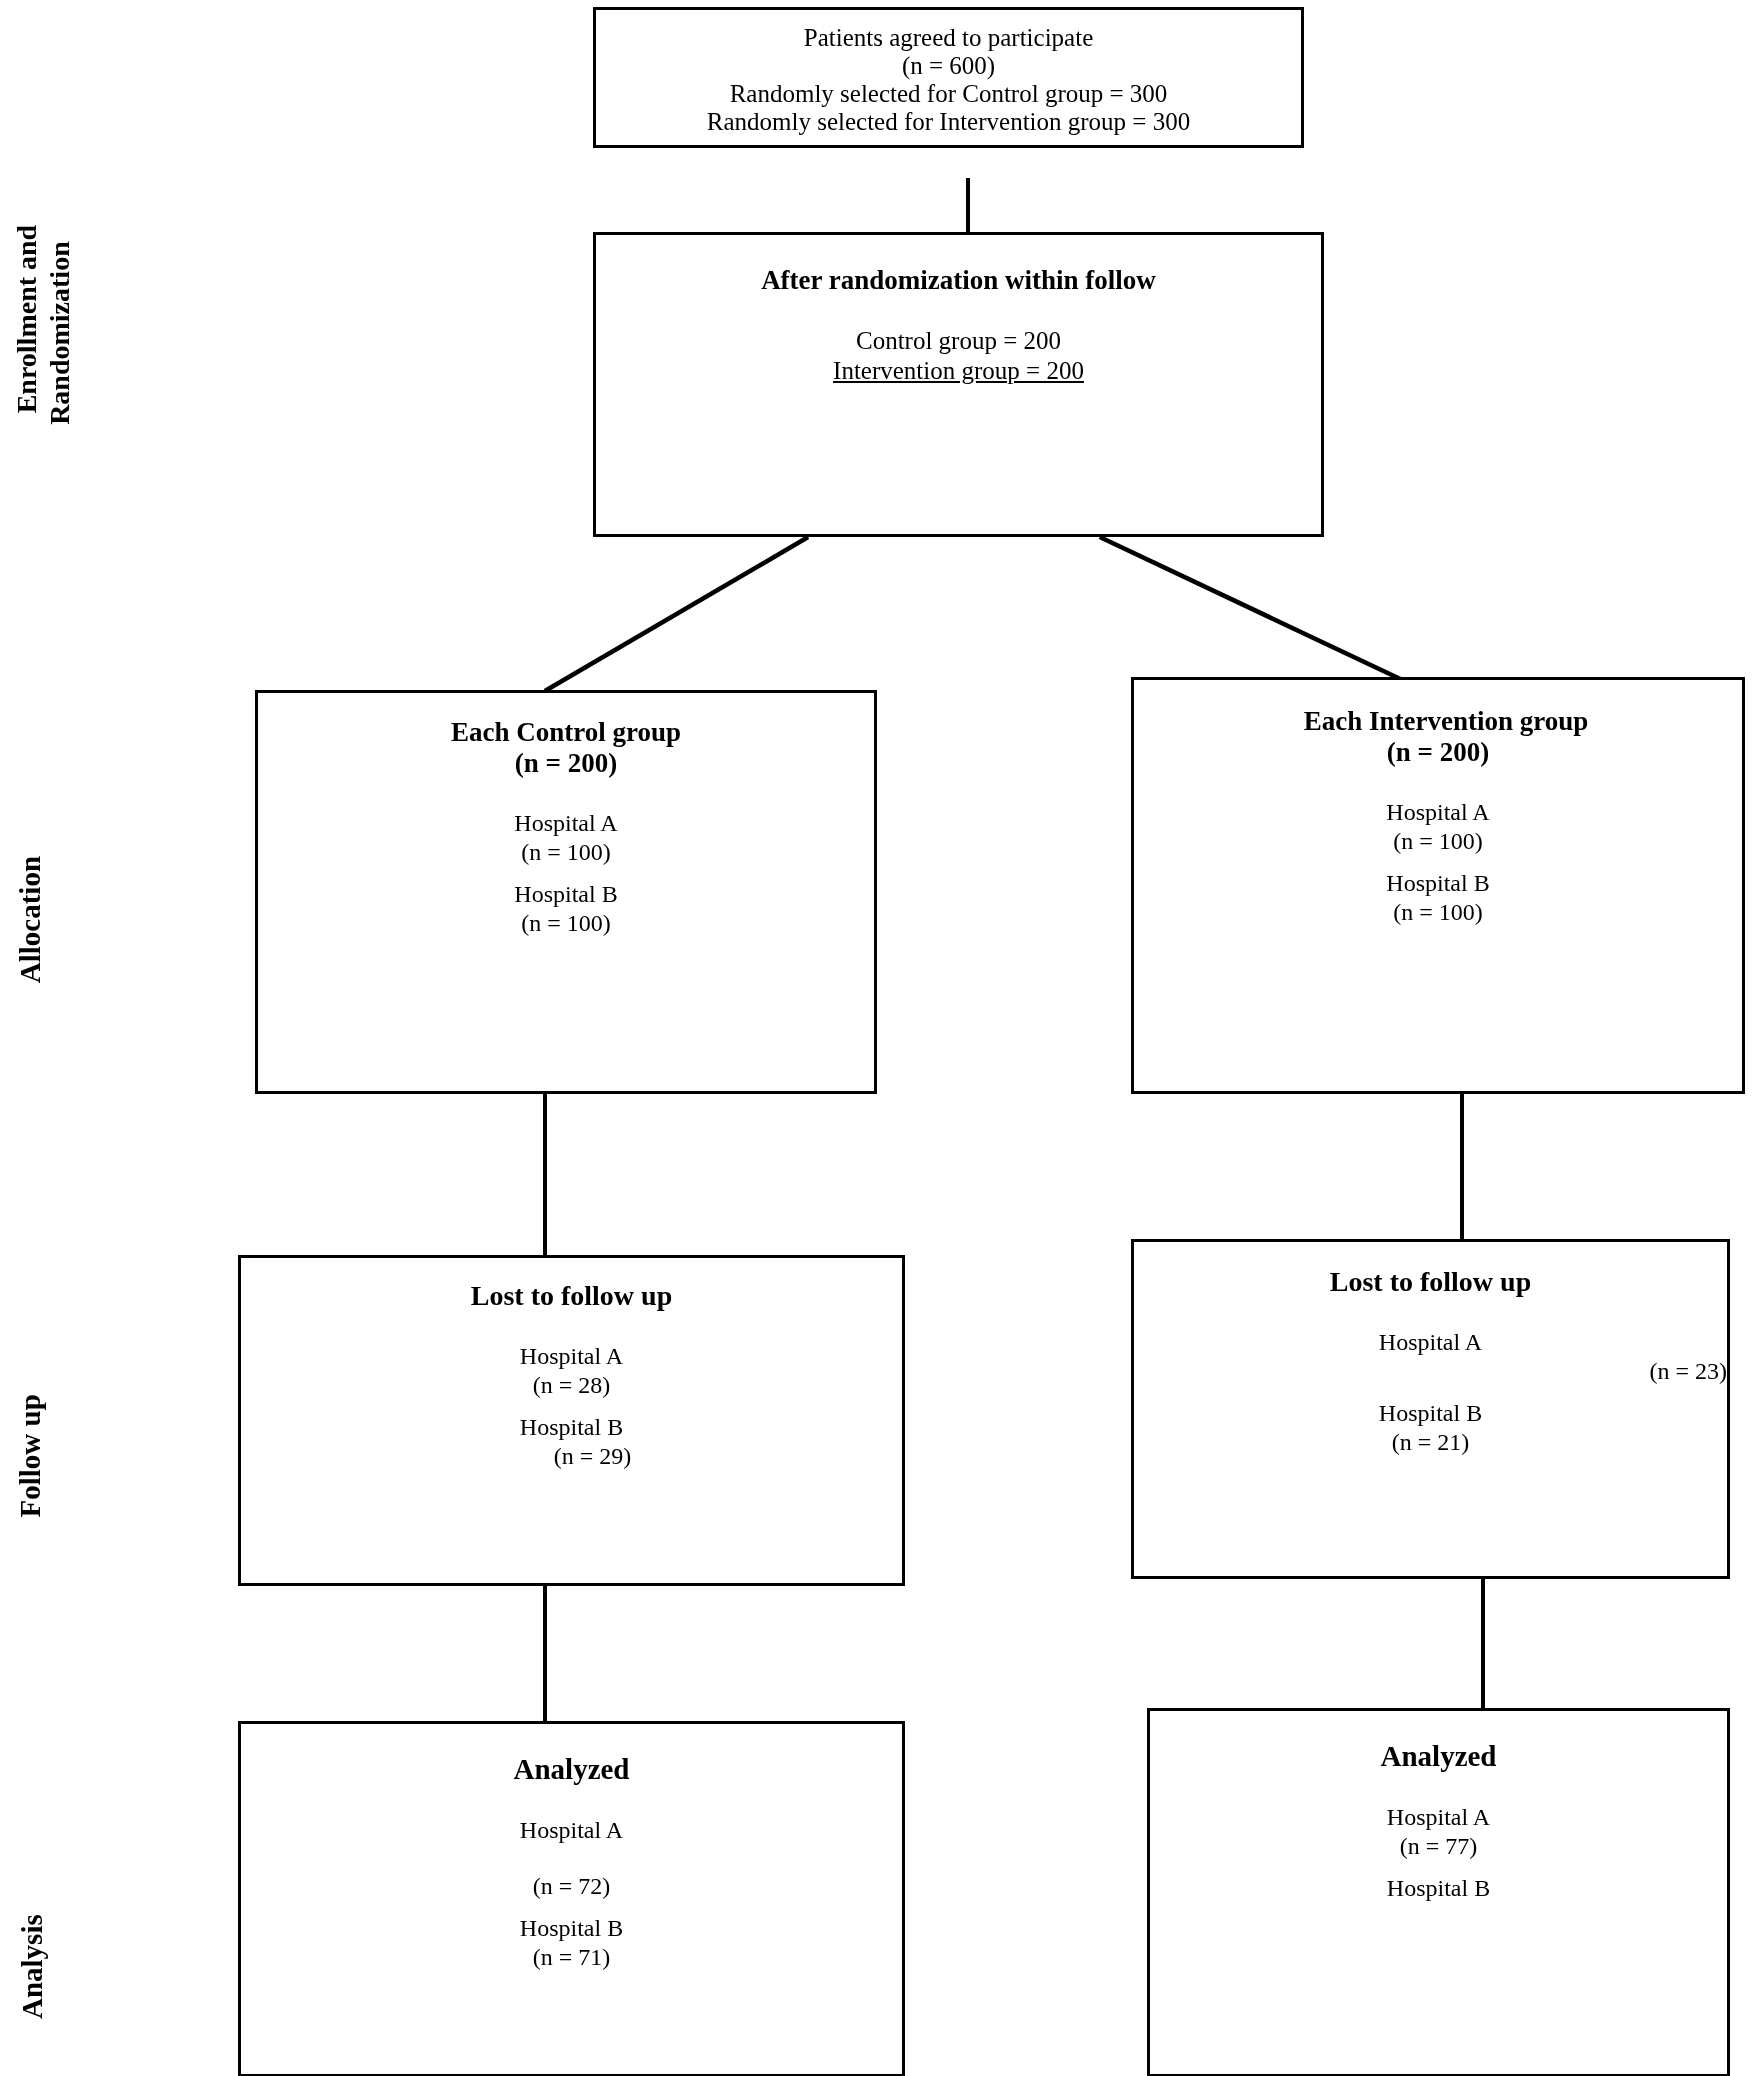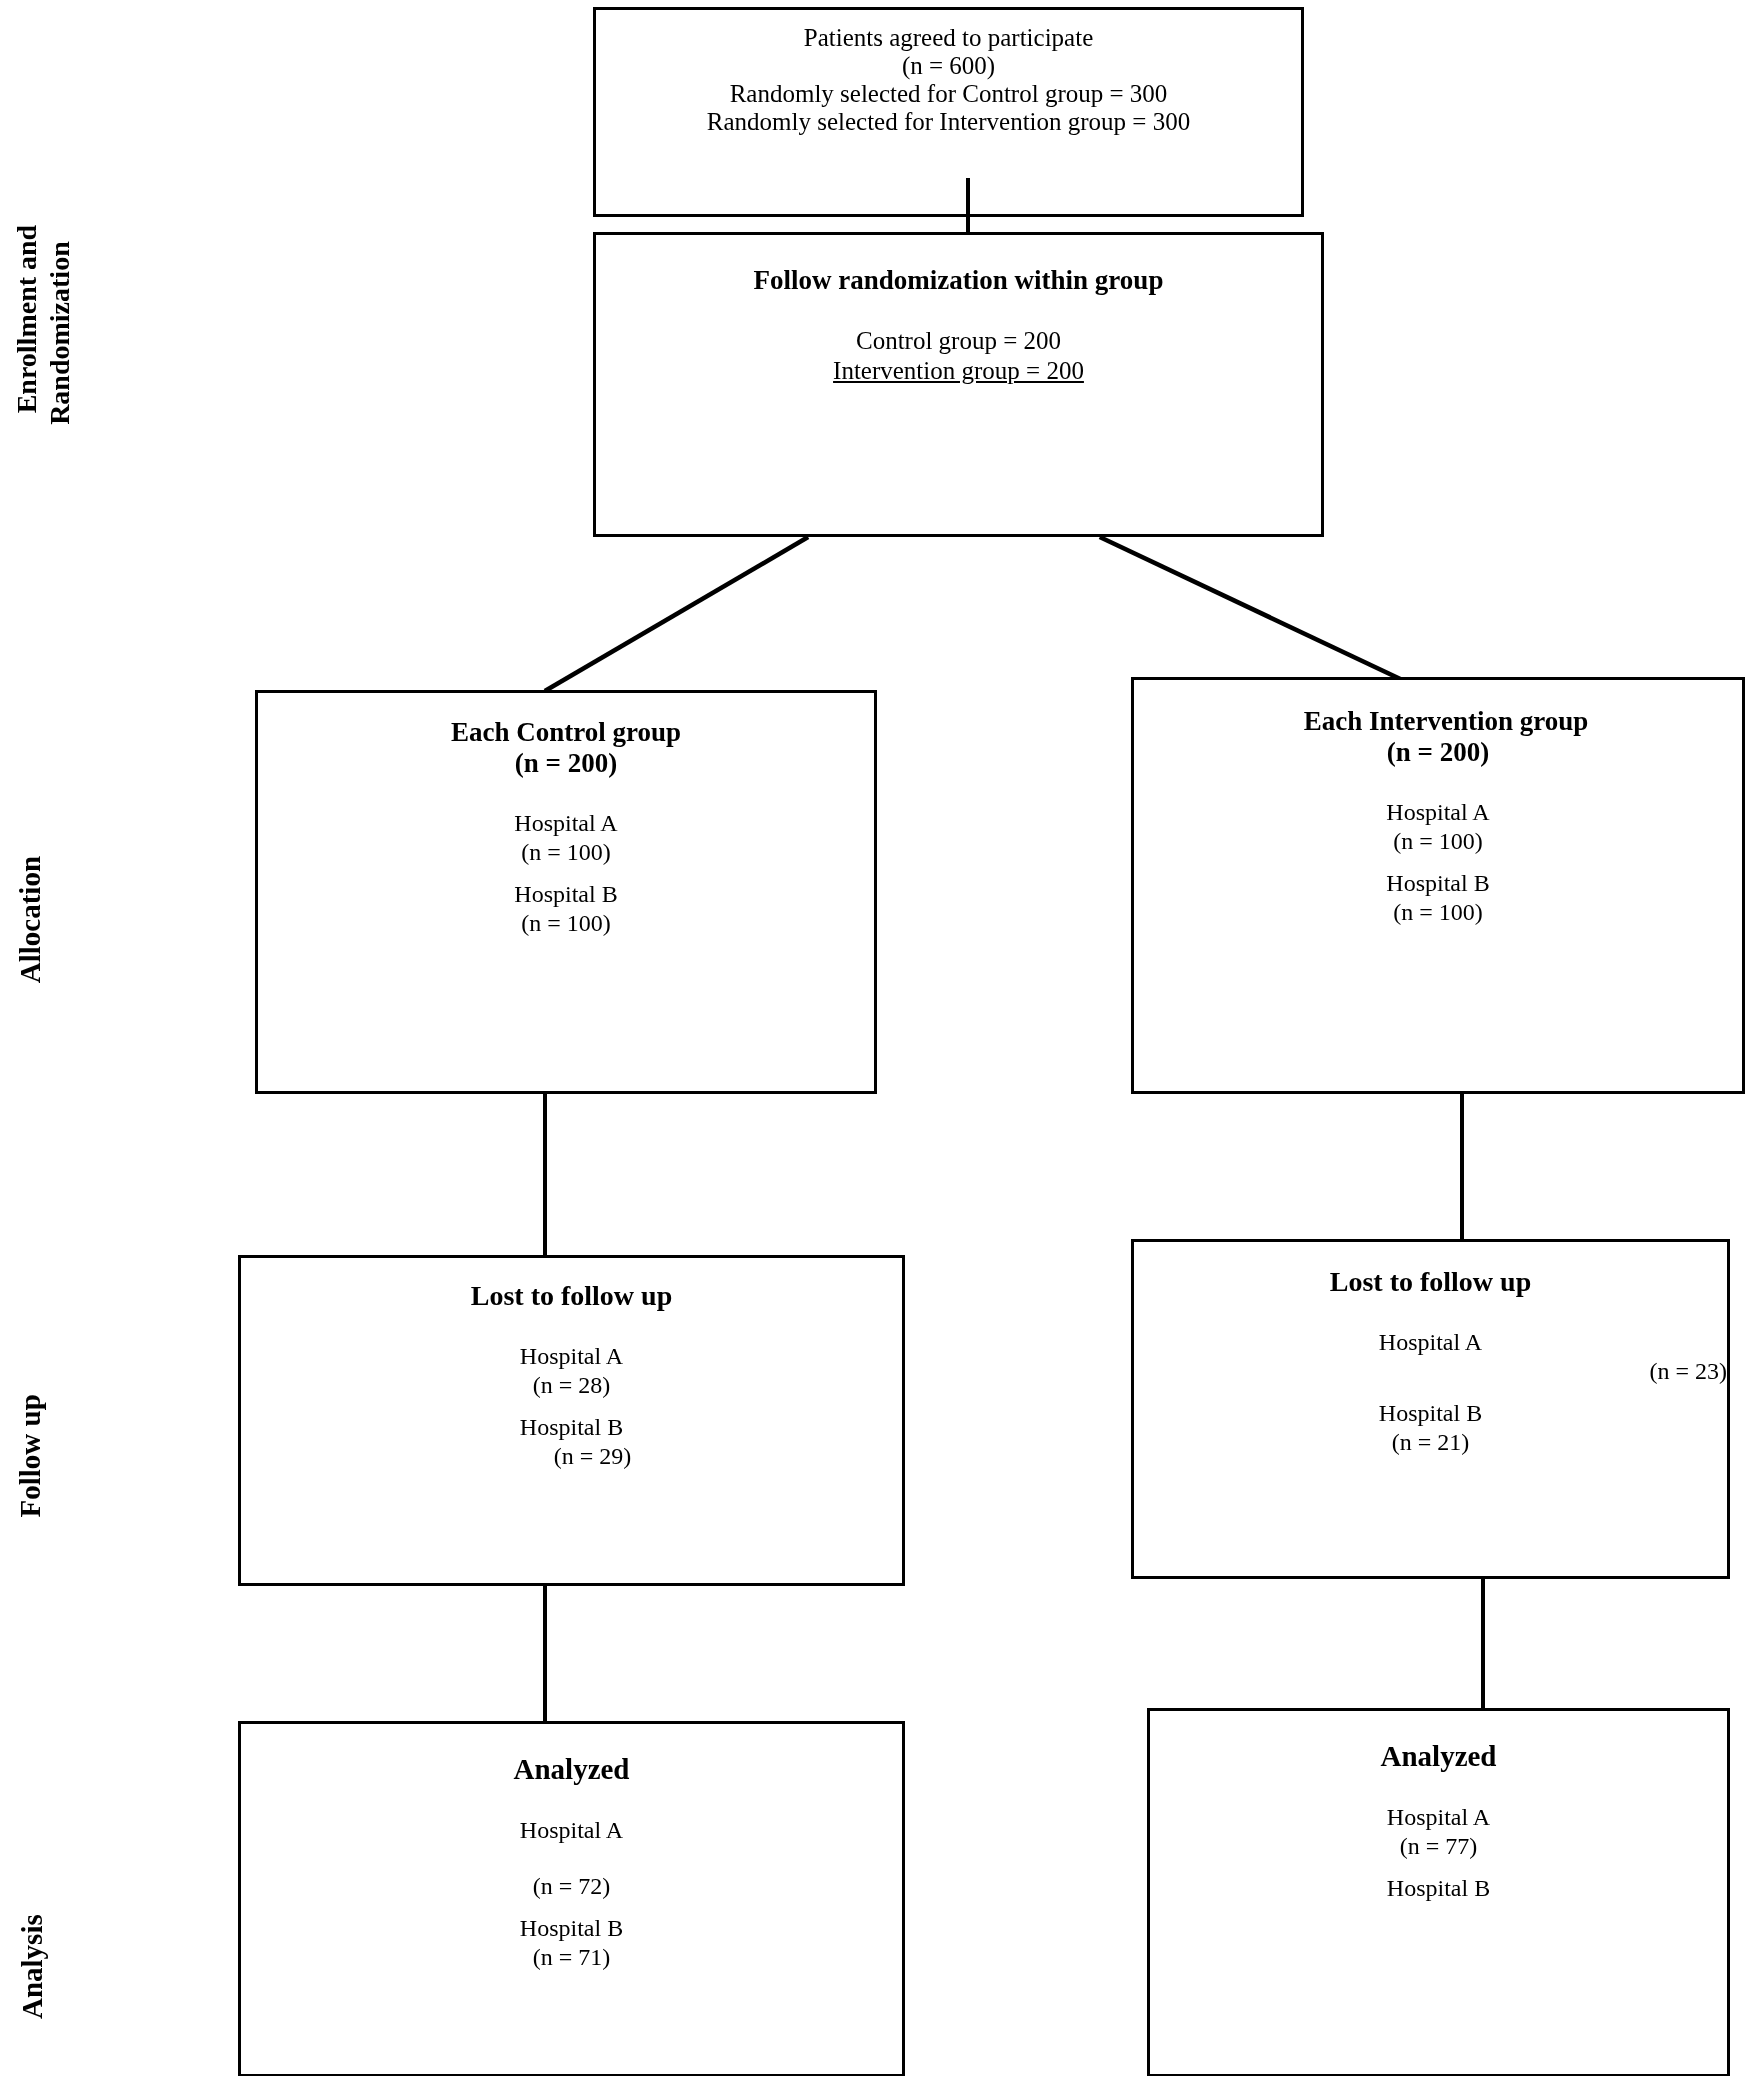--- a/index.html
+++ b/index.html
@@ -84,34 +84,34 @@
   </div>
 
   <div class="stage-label" style="left:-76px; top:1419px; width:213px; font-size:29px;">
     <span>Follow up</span>
   </div>
 
   <div class="stage-label" style="left:-74px; top:1929px; width:213px; font-size:29px;">
     <span>Analysis</span>
   </div>
 
-  <div class="flow-box" style="left:593px; top:7px; width:711px; height:210px;">
+  <div class="flow-box" style="left:593px; top:7px; width:711px; height:141px;">
     <div class="box-inner" style="top:14px;">
       <div class="line-reg" style="font-size:25px; line-height:28px;">Patients agreed to participate</div>
       <div class="line-reg" style="font-size:25px; line-height:28px;">(n = 600)</div>
       <div class="line-reg" style="font-size:25px; line-height:28px;">Randomly selected for Control group = 300</div>
       <div class="line-reg" style="font-size:25px; line-height:28px;">Randomly selected for Intervention group = 300</div>
     </div>
   </div>
 
   <div class="v-connector" style="left:966px; top:178px; height:57px;"></div>
 
   <div class="flow-box" style="left:593px; top:232px; width:731px; height:305px;">
     <div class="box-inner" style="top:30px;">
-      <div class="line-bold" style="font-size:27px; line-height:31px;">Follow randomization within group</div>
+      <div class="line-bold" style="font-size:27px; line-height:31px;">After randomization within follow</div>
       <div class="spacer-md"></div>
       <div class="line-reg" style="font-size:25px; line-height:30px;">Control group = 200</div>
       <div class="line-reg" style="font-size:25px; line-height:30px;text-decoration:underline;">Intervention group = 200</div>
     </div>
   </div>
 
   <svg class="diag-svg" style="left:0px; top:533px; width:1757px; height:162px;" viewBox="0 0 3462 320">
     <line x1="1592" y1="8" x2="1072" y2="312" stroke="#000000" stroke-width="9"></line>
     <line x1="2168" y1="8" x2="2812" y2="312" stroke="#000000" stroke-width="9"></line>
   </svg>

